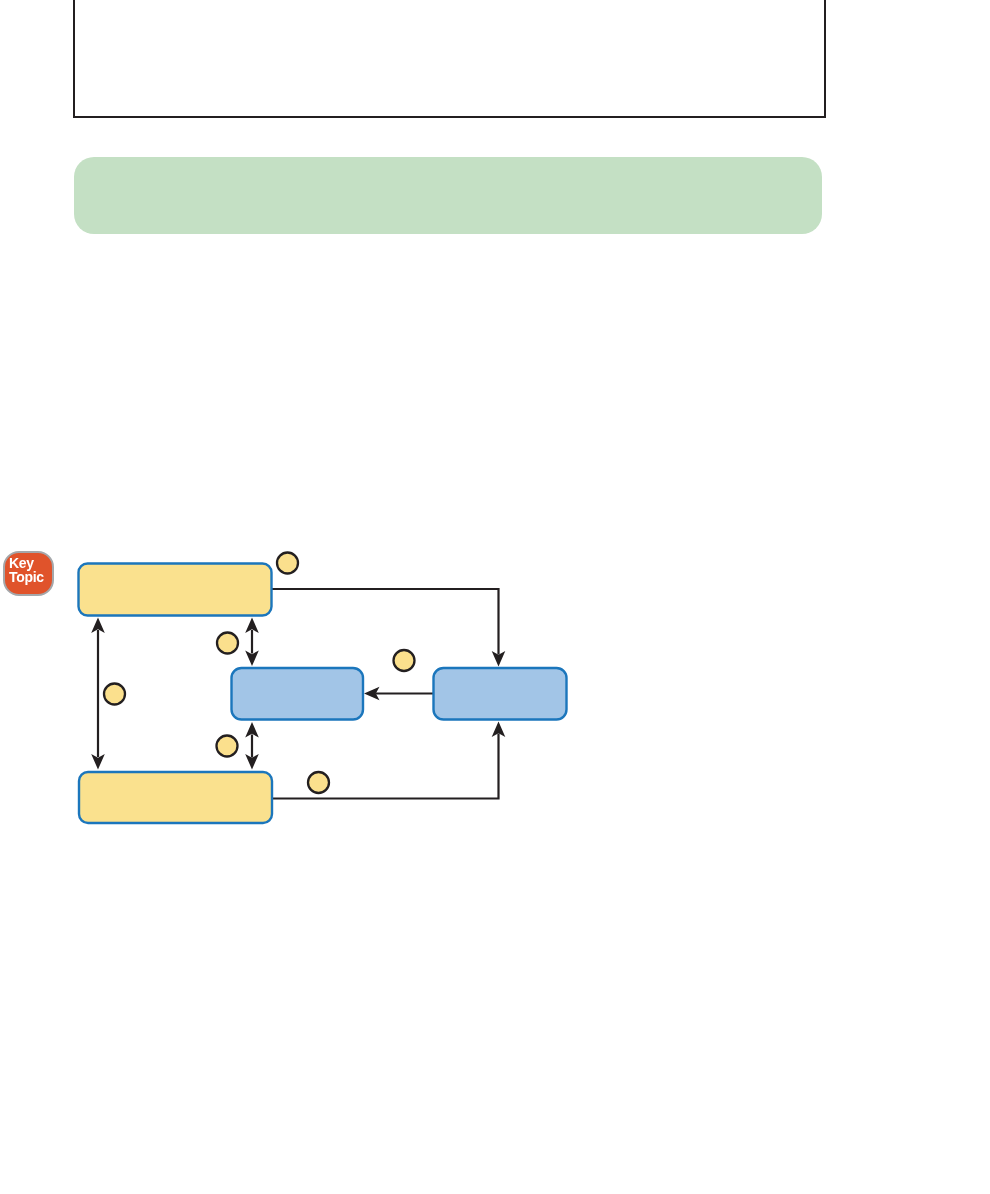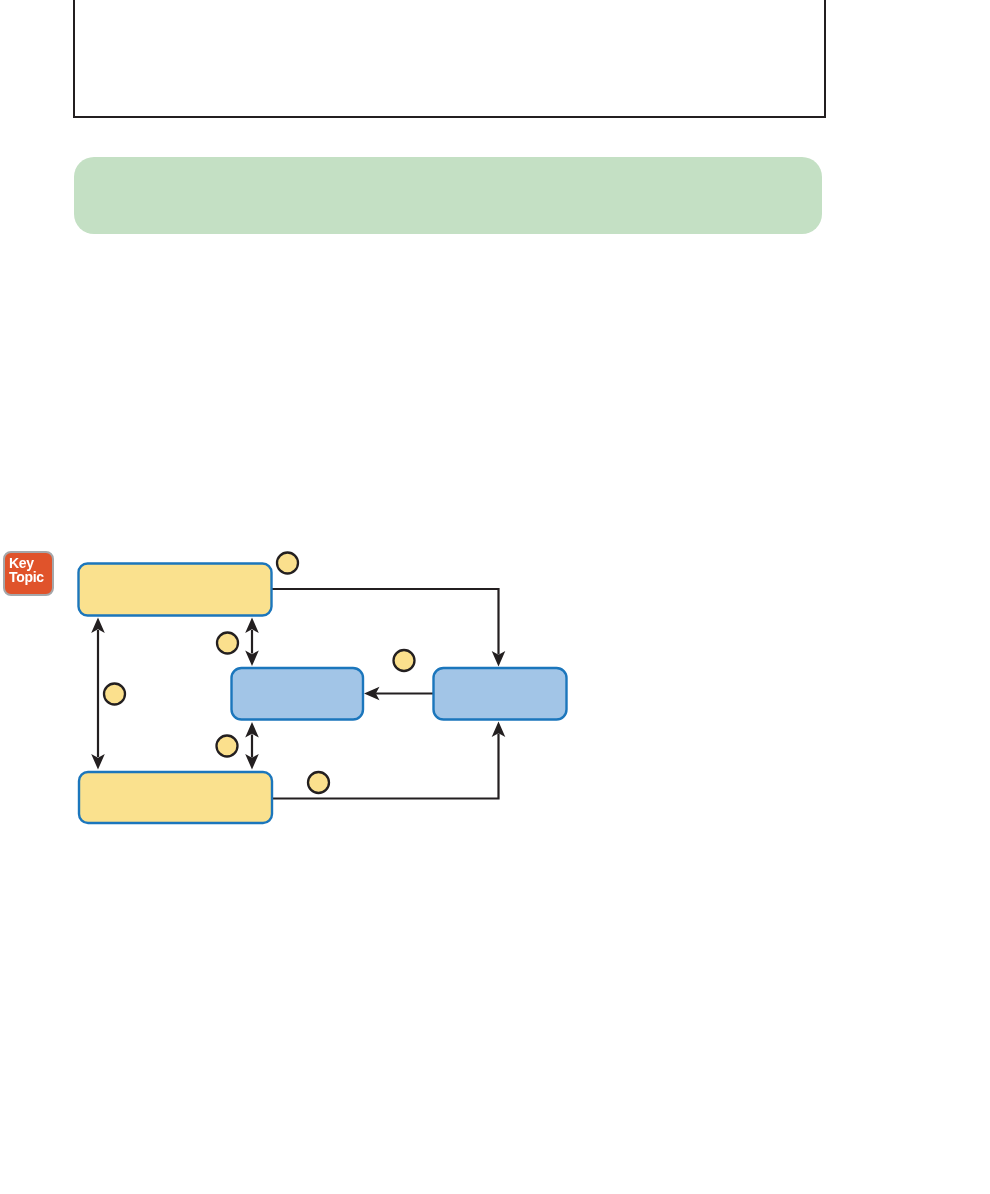--- a/index.html
+++ b/index.html
@@ -19,21 +19,21 @@
     box-sizing:border-box;border:2.5px solid var(--panel-border);
     background:#ffffff;
   }
   .green-banner{
     position:absolute;left:74px;top:157px;width:748px;height:77px;
     border-radius:20px;background:var(--banner-green);
   }
   .key-topic-badge{
     position:absolute;left:3px;top:551px;width:51px;height:45px;
     box-sizing:border-box;background:var(--badge-orange);
-    border:2.5px solid var(--badge-border-gray);border-radius:8px;
+    border:2.5px solid var(--badge-border-gray);border-radius:16px;
     color:var(--badge-text);font-weight:bold;font-size:14px;line-height:1.02;
     padding:3px 0 0 4px;letter-spacing:-0.3px;
   }
   .figure-svg{position:absolute;left:0;top:540px;width:620px;height:300px;}
   .node-yellow{fill:var(--node-yellow);stroke:var(--node-stroke);stroke-width:2.4;}
   .node-blue{fill:var(--node-blue);stroke:var(--node-stroke);stroke-width:2.4;}
   .marker{fill:var(--marker-yellow);stroke:var(--line-dark);stroke-width:2.3;}
   .arrow-line{stroke:var(--line-dark);stroke-width:2.2;fill:none;stroke-linejoin:miter;}
   .arrow-head{fill:var(--line-dark);stroke:none;}
 </style>

